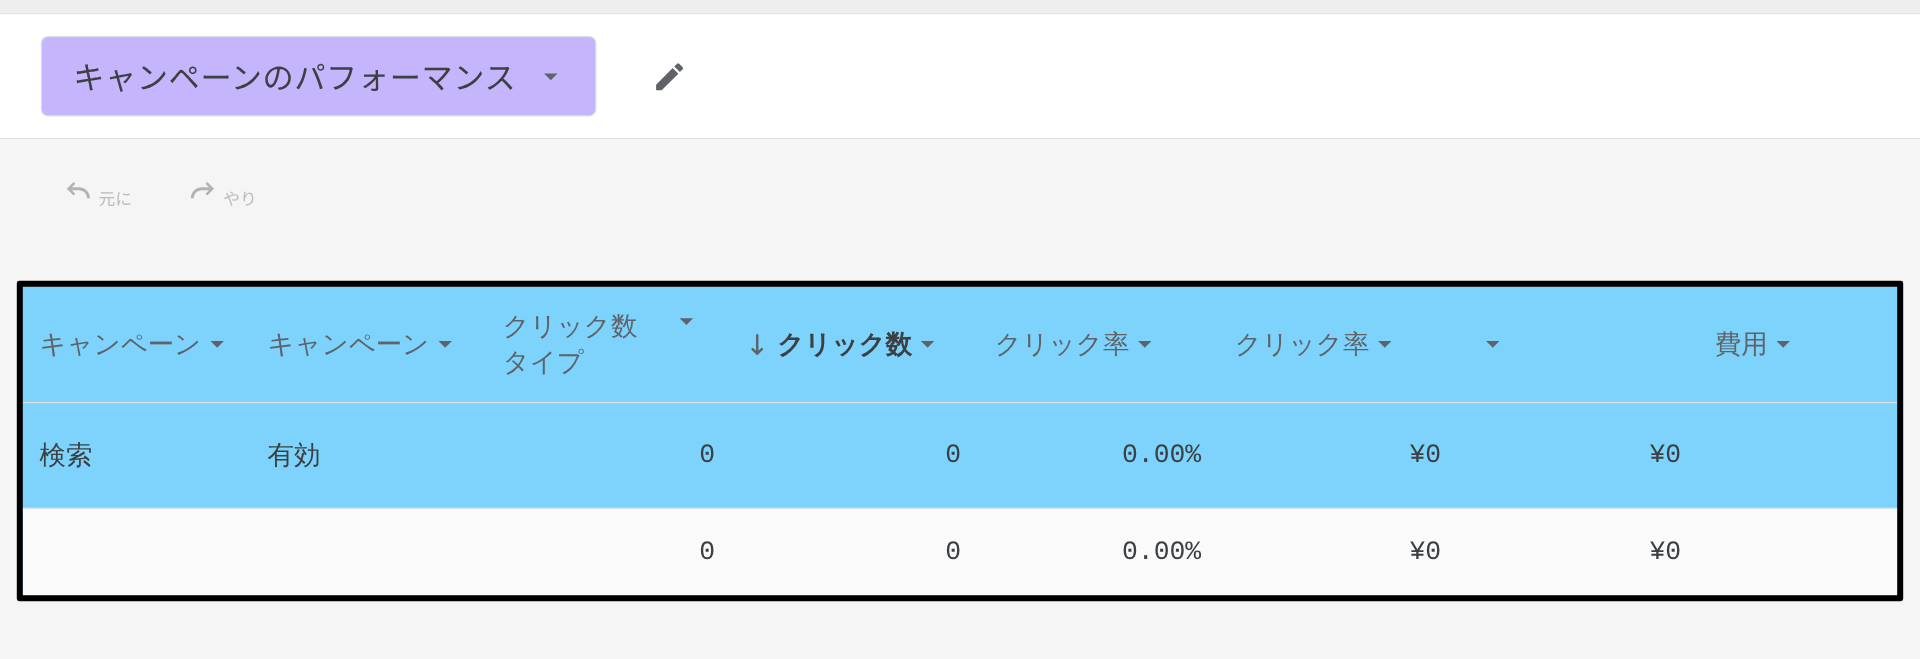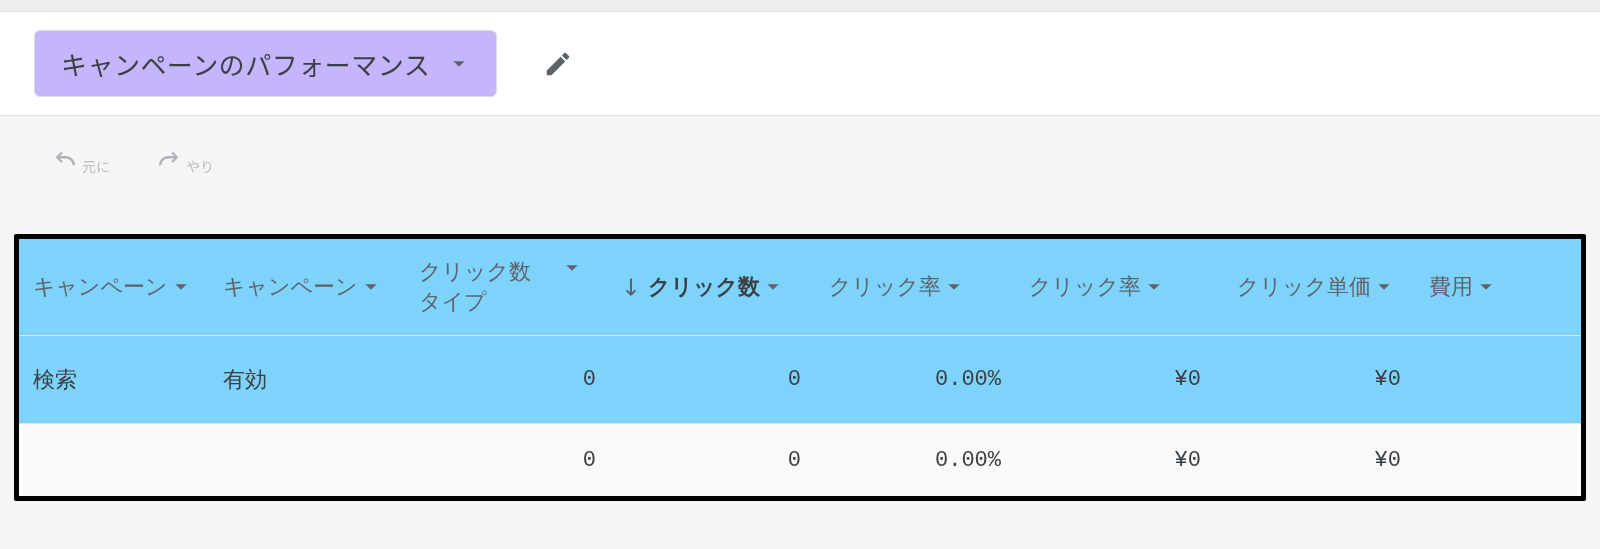--- a/index.html
+++ b/index.html
@@ -231,21 +231,20 @@
       </div>
       <div class="th right">
         <span class="th-label">クリック率</span>
         <span class="caret">
             <svg width="14" height="14" viewBox="0 0 10 10">
               <path d="M1 3 L5 7 L9 3 Z" fill="currentColor"></path>
             </svg>
           </span>
       </div>
       <div class="th right" style="justify-content:flex-start; padding-left:22px;">
-        <span class="th-label">クリック単価</span>
         <span class="caret">
             <svg width="14" height="14" viewBox="0 0 10 10">
               <path d="M1 3 L5 7 L9 3 Z" fill="currentColor"></path>
             </svg>
           </span>
       </div>
       <div class="th right">
         <span class="th-label">費用</span>
         <span class="caret">
             <svg width="14" height="14" viewBox="0 0 10 10">

